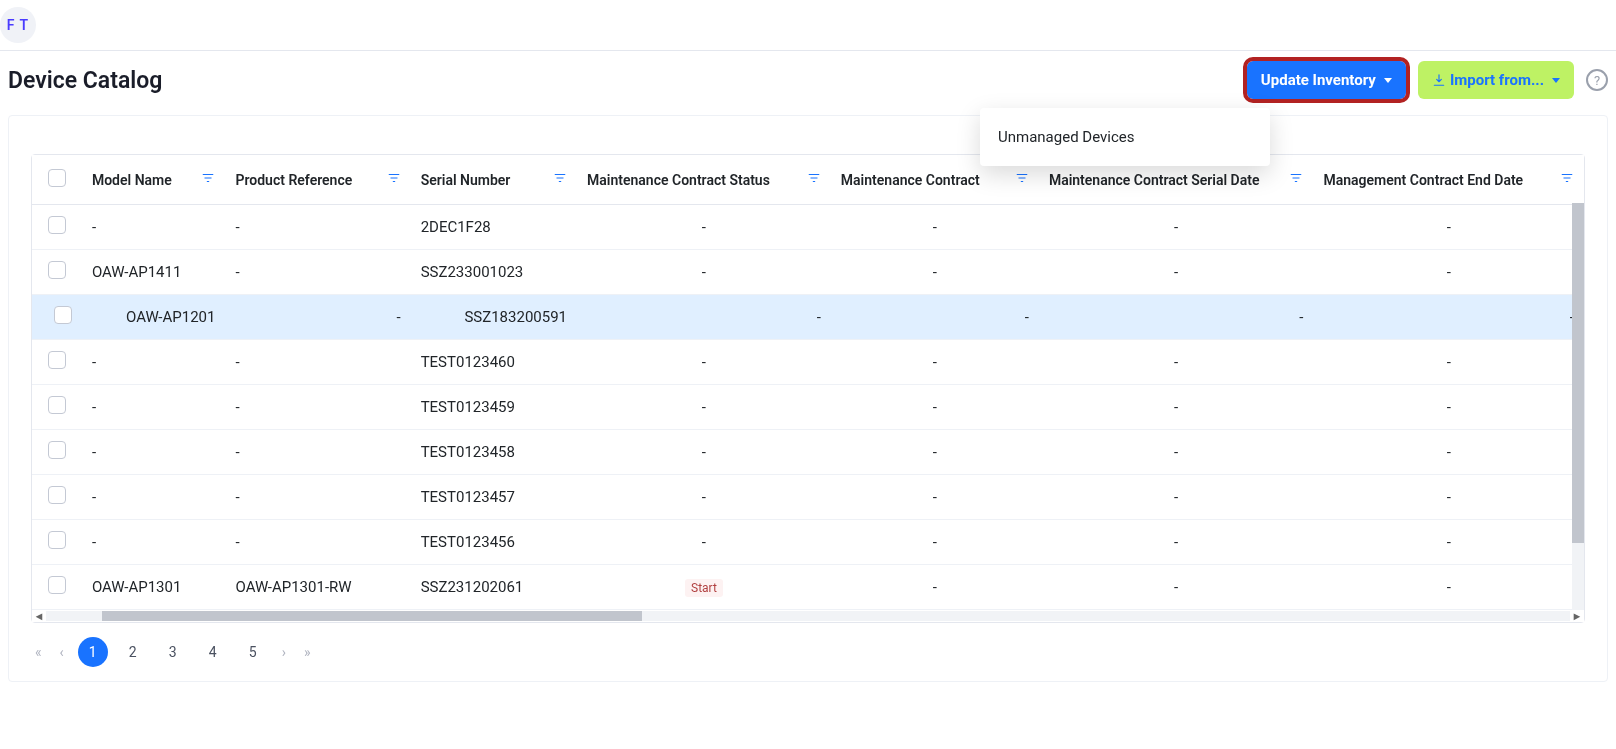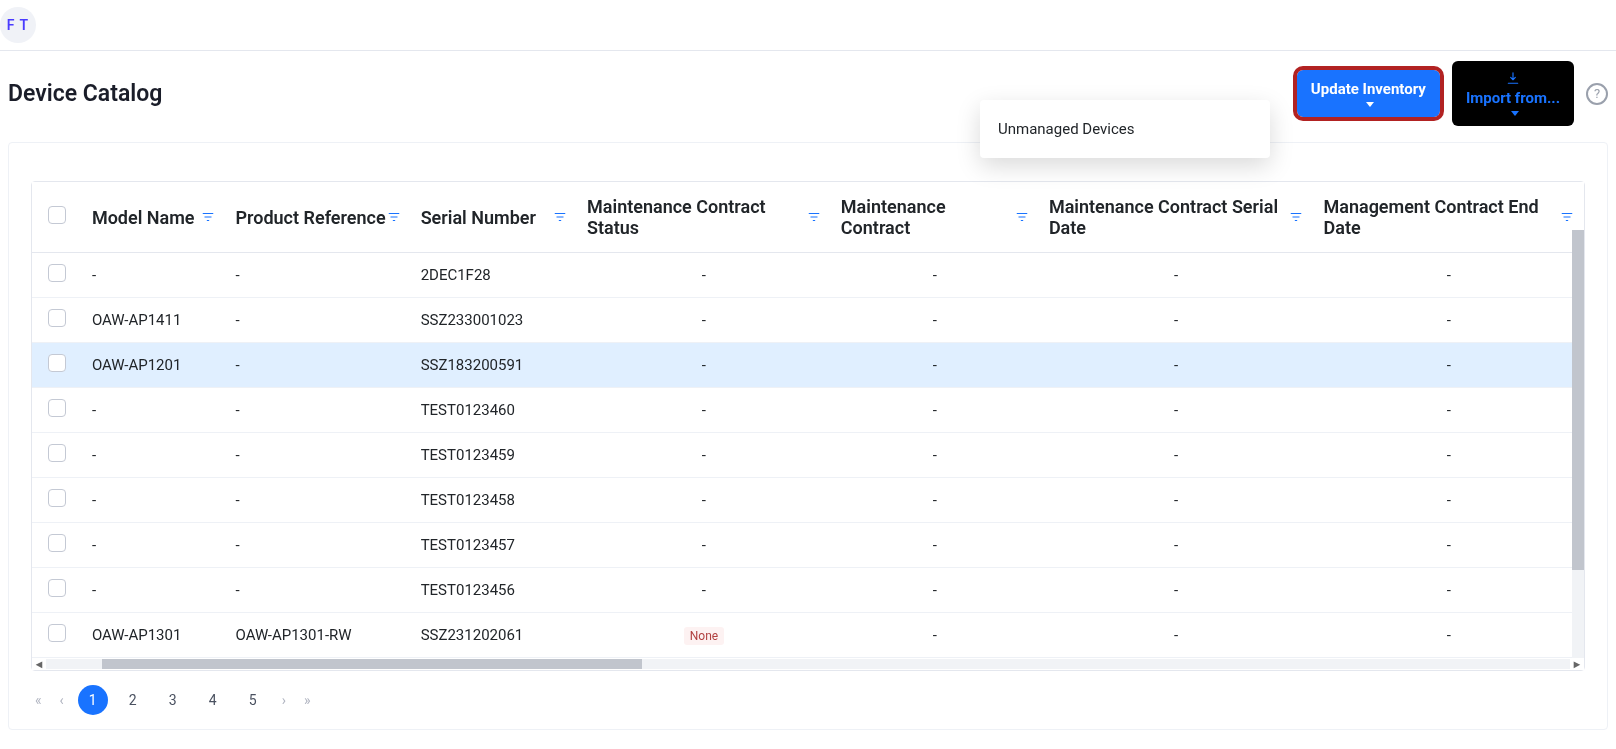--- a/index.html
+++ b/index.html
@@ -3,43 +3,43 @@
 <meta charset="utf-8">
 <style>
 * { margin:0; padding:0; box-sizing:border-box; font-family:-apple-system,BlinkMacSystemFont,"Segoe UI",Roboto,Arial,sans-serif; }
 body { width:1616px; height:749px; background:#fff; overflow:hidden; color:#212529; }
 .topbar { height:50px; display:flex; justify-content:flex-start; align-items:center; padding-right:10px; }
 .user-badge { width:36px; height:36px; border-radius:50%; background:#f0f2f7; display:flex; align-items:center; justify-content:center; font-weight:600; color:#4a3bff; font-size:14px; letter-spacing:1px; }
 .divider { border-bottom:1px solid #e4e7ee; }
 .header-row { display:flex; align-items:center; justify-content:space-between; padding:10px 8px 10px 8px; }
 .page-title { font-size:23px; font-weight:600; color:#1a1d29; }
 .header-actions { display:flex; align-items:center; gap:12px; }
-.btn { border:none; border-radius:6px; padding:10px 14px; font-size:15px; font-weight:700; cursor:pointer; display:flex; align-items:center; gap:4px;flex-direction:column; }
+.btn { border:none; border-radius:6px; padding:10px 14px; font-size:15px; font-weight:700; cursor:pointer; display:flex; align-items:center; gap:4px; }
 .btn-primary { background:#1973ff; color:#fff; }
 .btn-highlight { outline:4px solid #b22222; }
-.btn-light { background:#000000; color:#1973ff;justify-content:space-between; }
+.btn-light { background:#bef264; color:#1973ff;justify-content:space-between; }
 .caret { width:0;height:0;border-left:4px solid transparent;border-right:4px solid transparent;border-top:5px solid currentColor; margin-left:4px;}
 .help-circle { width:22px;height:22px;border:2px solid #9aa0ac;border-radius:50%;display:flex;align-items:center;justify-content:center;color:#9aa0ac;font-size:13px;cursor:pointer;}
-.dropdown-menu { position:absolute; top:100px; left:980px; width:290px; background:#fff; border-radius:4px; box-shadow:0 8px 24px rgba(0,0,0,.15); padding:8px 0; z-index:100;}
+.dropdown-menu { position:absolute; top:108px; left:980px; width:290px; background:#fff; border-radius:4px; box-shadow:0 8px 24px rgba(0,0,0,.15); padding:8px 0; z-index:100;}
 .dropdown-item { padding:12px 18px; font-size:15px; color:#212529; cursor:pointer;}
 .card { background:#fff; border:1px solid #eef1f6; border-radius:4px; margin:6px 8px 0; padding:18px 22px 14px; }
 .tabs-row { display:flex; align-items:center; justify-content:space-between; }
 .tabs { display:flex; gap:26px; }
 .tab { font-size:16px; color:#8a90a2; cursor:pointer; padding-bottom:10px; }
 .tab.active { color:#1973ff; border-bottom:3px solid #1973ff; font-weight:500;}
 .table-tools { display:flex; gap:10px; }
 .tool-btn { width:34px; height:34px; border:none; background:#e9f1ff; border-radius:6px; display:flex; align-items:center; justify-content:center; cursor:pointer; }
 .tool-btn svg { stroke:#1973ff; fill:none; stroke-width:2;}
 .table-wrap { margin-top:20px; border:1px solid #e4e7ee; border-radius:4px; position:relative; }
 table { width:100%; border-collapse:collapse; table-layout:fixed;}
-th { text-align:left; font-size:18px; font-weight:600; color:#212529; padding:14px 10px; background:#fff; border-bottom:1px solid #e4e7ee;}
+th { text-align:left; font-size:14px; font-weight:600; color:#212529; padding:14px 10px; background:#fff; border-bottom:1px solid #e4e7ee;}
 th .col-hdr { display:flex; align-items:center; justify-content:space-between;}
 .filter-icon { color:#1973ff; cursor:pointer; }
 td { padding:11px 10px; font-size:15px; border-bottom:1px solid #eef1f6; color:#212529;}
-tr.row-hover td { background:#e0efff; }
+tr.row-hover td { background:#e0efff;text-align:right; }
 td.center { text-align:center; color:#212529; }
 .chk { width:18px; height:18px; border:1.5px solid #c4c9d4; border-radius:4px; background:#fff; display:inline-block; cursor:pointer;}
 .col-check { width:48px; text-align:center;}
 .col-model { width:138px;}
 .col-ref { width:178px;}
 .col-serial { width:160px;}
 .col-mcs { width:244px;}
 .col-mc { width:200px;}
 .col-mcsd { width:264px;}
 .col-mced { width:260px;}
@@ -245,21 +245,21 @@
             <td class="center">-</td>
             <td class="center">-</td>
             <td class="center">-</td>
             <td class="center">-</td>
           </tr>
           <tr>
             <td class="col-check"><span class="chk"></span></td>
             <td>OAW-AP1301</td>
             <td>OAW-AP1301-RW</td>
             <td>SSZ231202061</td>
-            <td class="center"><span class="badge-none">None</span></td>
+            <td class="center"><span class="badge-none">Start</span></td>
             <td class="center">-</td>
             <td class="center">-</td>
             <td class="center">-</td>
           </tr>
         </tbody>
     </table>
     <div class="vscroll">
         <div class="vthumb"></div>
       </div>
     <div class="fake-scroll">

